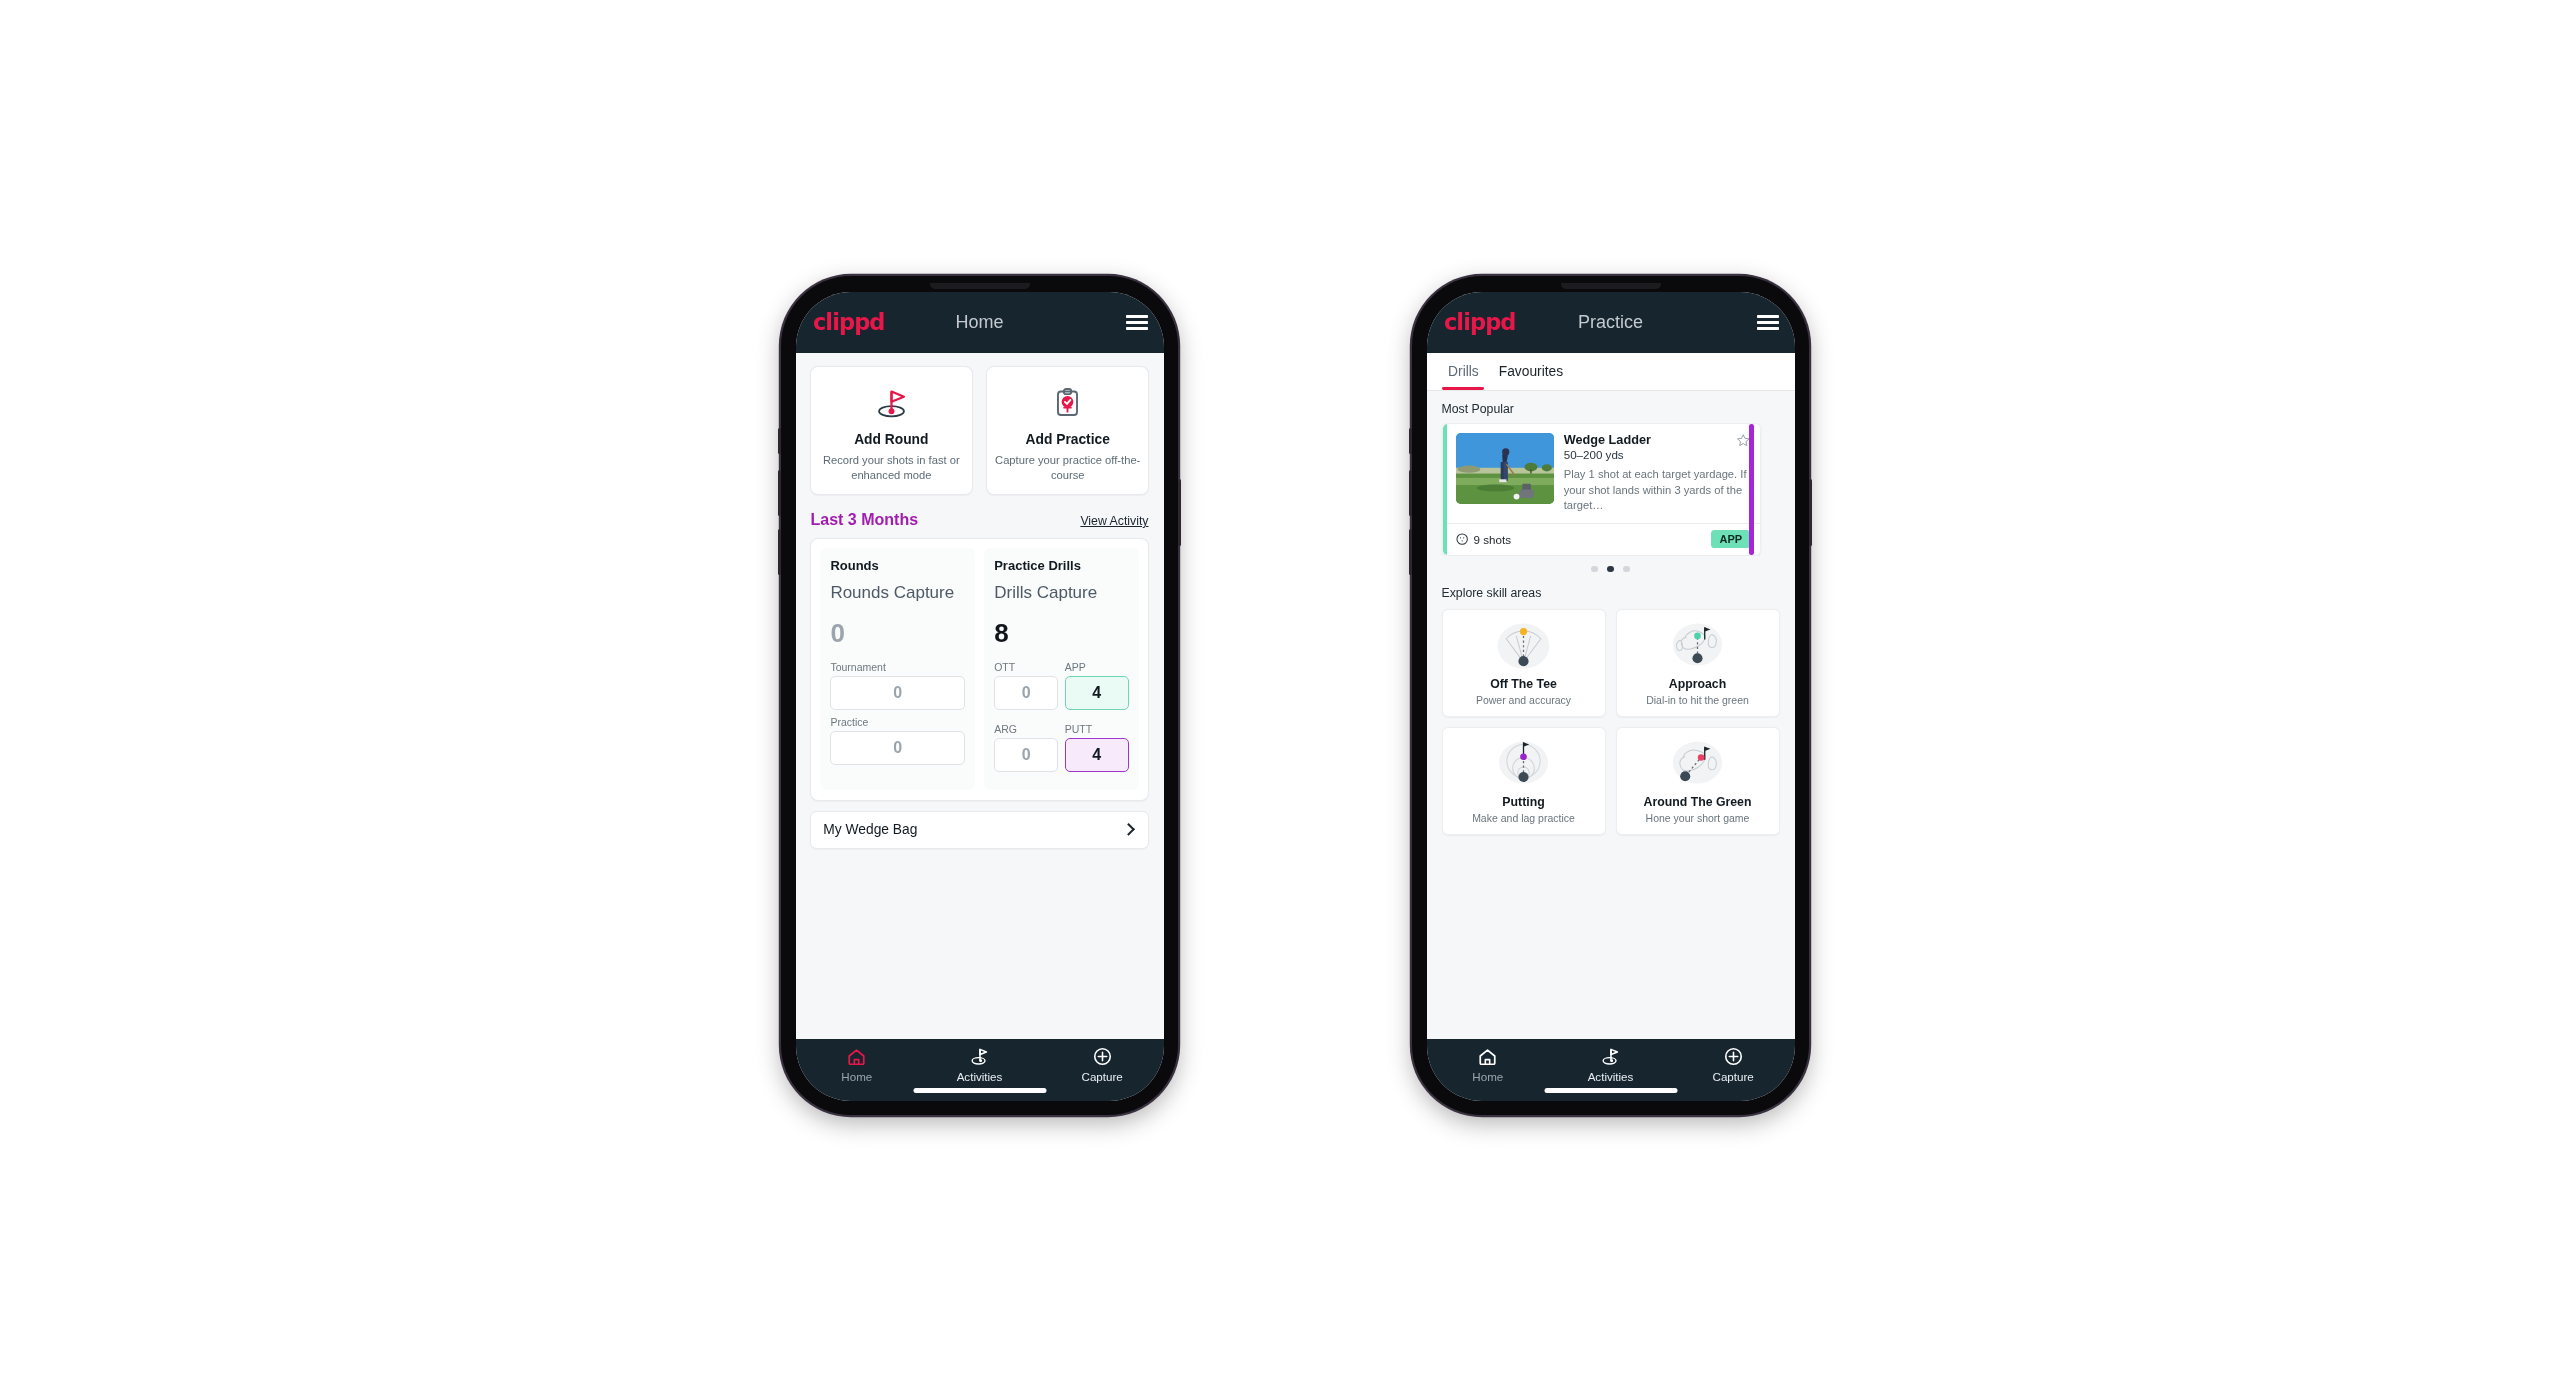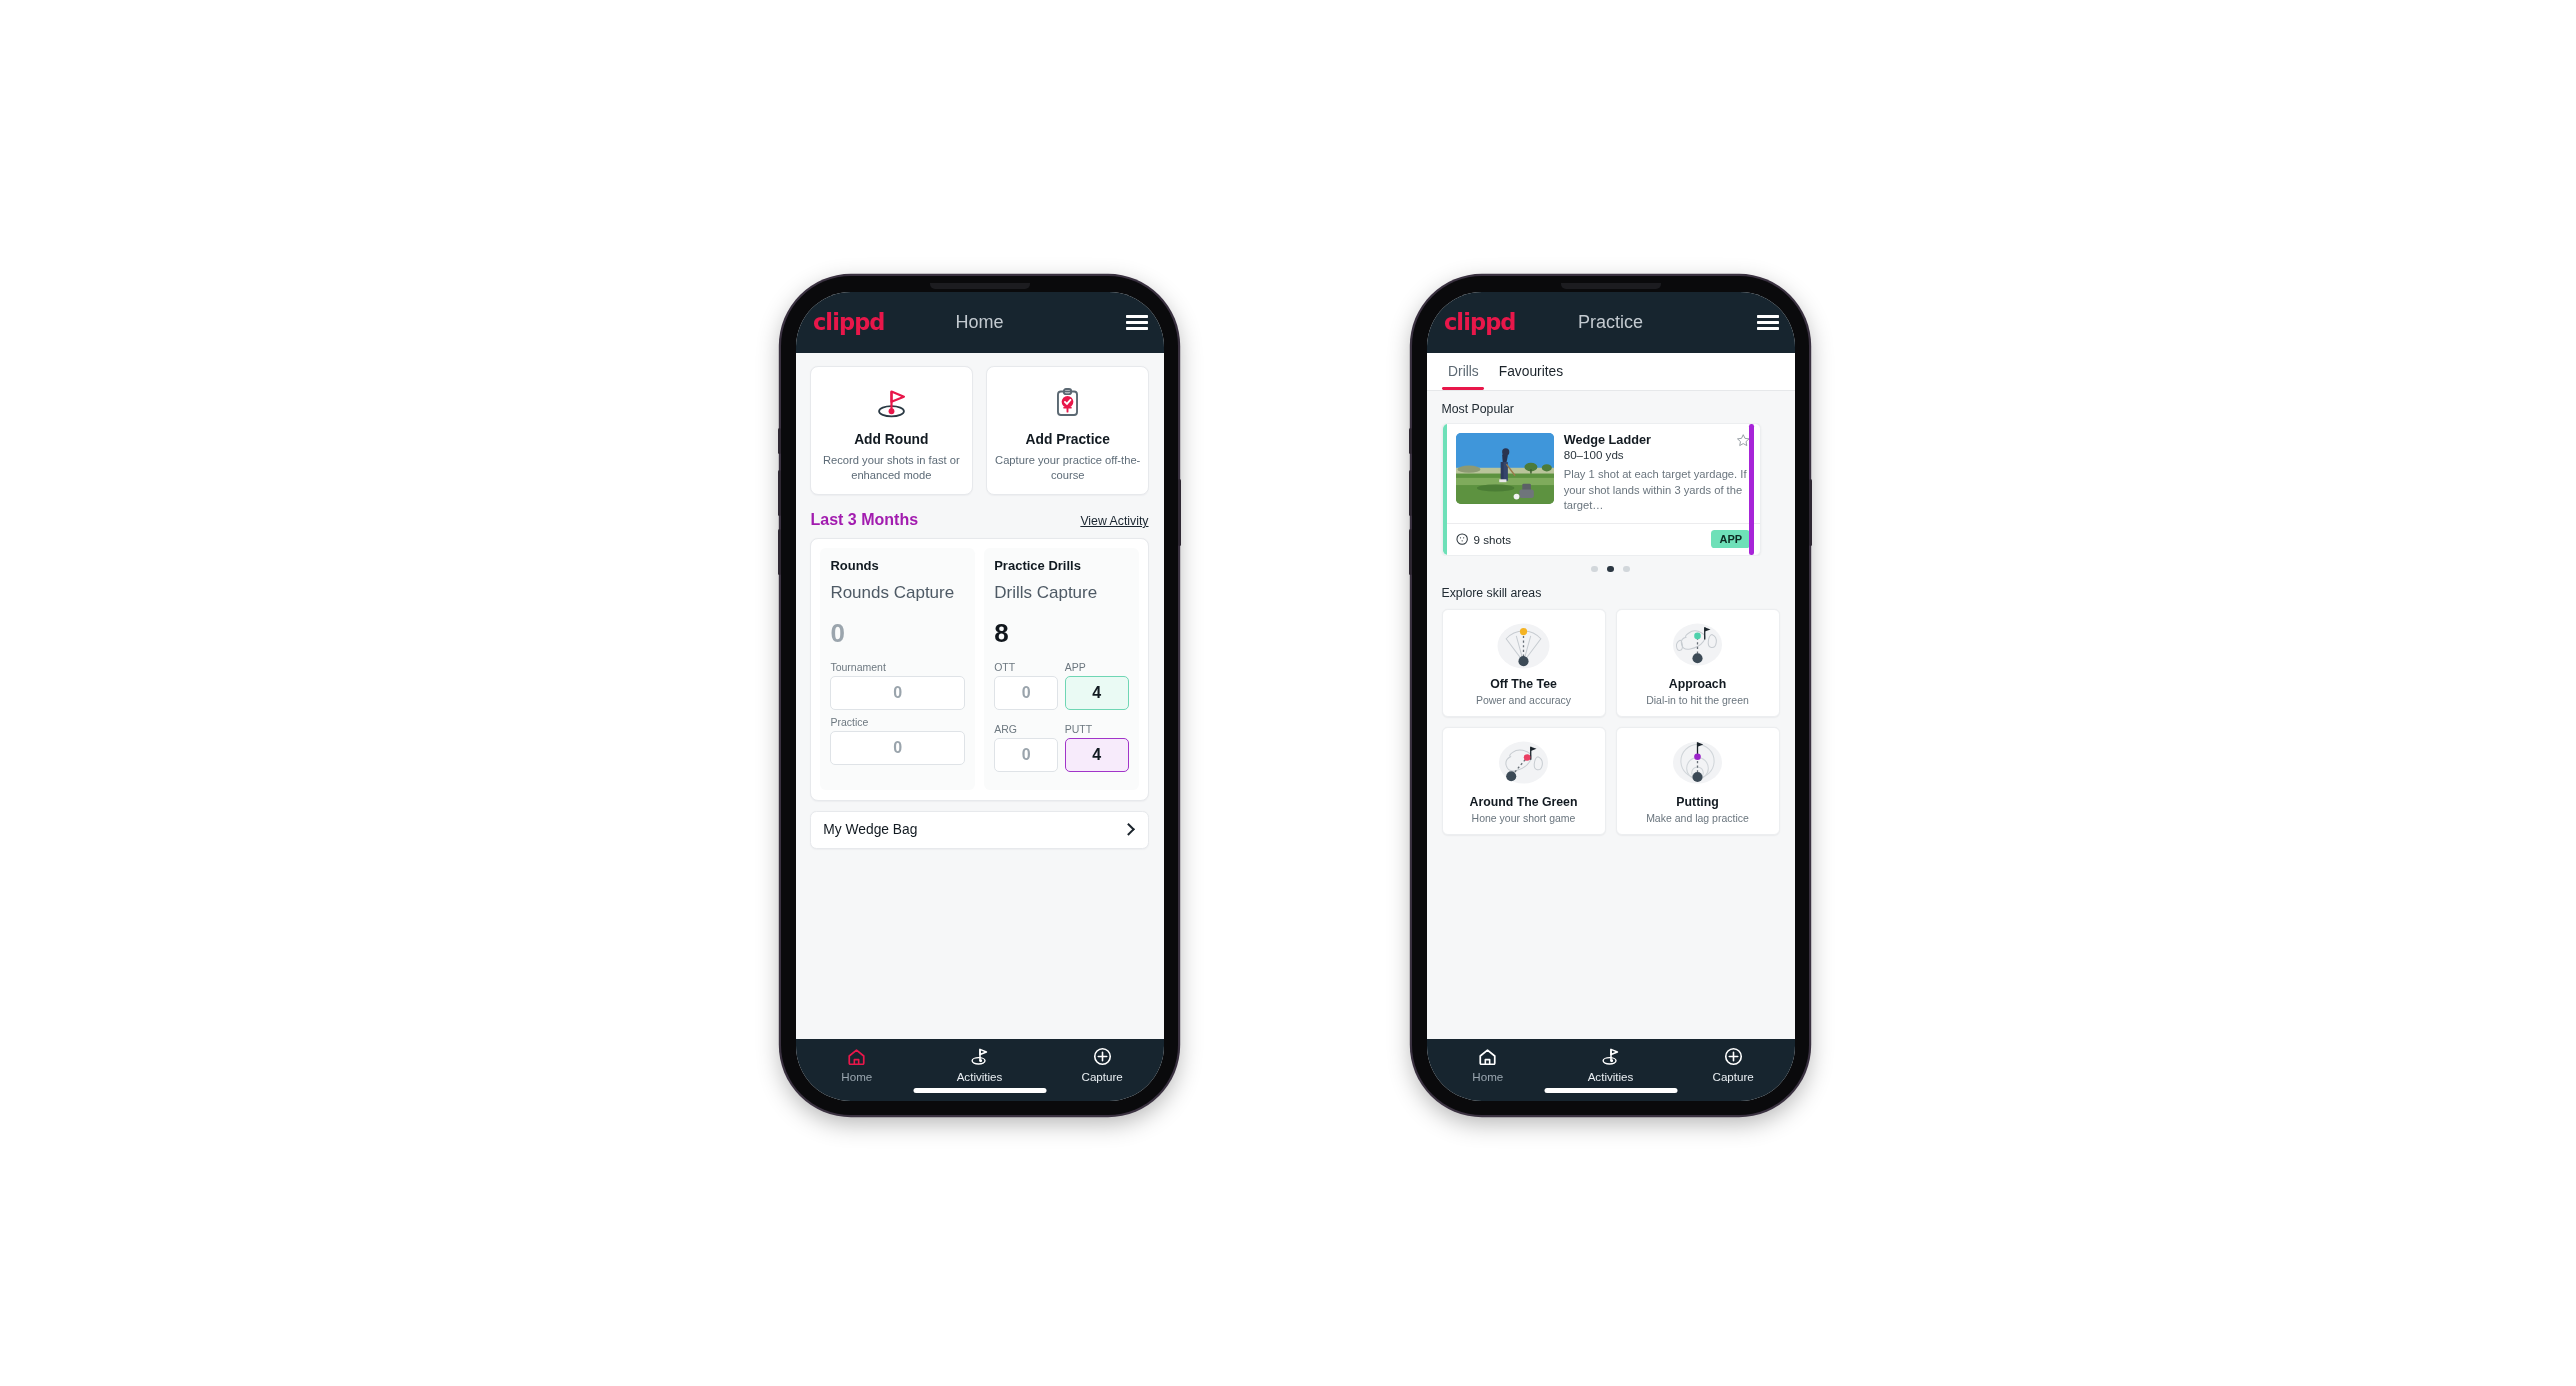--- a/index.html
+++ b/index.html
@@ -390,21 +390,21 @@
                   <rect x="92" y="70" width="12" height="12" rx="2" fill="#5c6166"></rect>
                   <rect x="88" y="78" width="20" height="12" rx="3" fill="#6f757b"></rect>
                   <circle cx="84" cy="88" r="4" fill="#f2f2f2"></circle>
                 </svg>
               </div>
 
               <div class="drill-info">
                 <div style="display:flex;align-items:flex-start;justify-content:space-between;gap:4px">
                   <div>
                     <div class="drill-name">Wedge Ladder</div>
-                    <div class="drill-yds">80–100 yds</div>
+                    <div class="drill-yds">50–200 yds</div>
                   </div>
                   <svg class="star" viewBox="0 0 24 24">
                     <path d="M12 2.8 l2.85 6.05 6.65 .85 -4.9 4.55 1.25 6.55 -5.85 -3.3 -5.85 3.3 1.25 -6.55 -4.9 -4.55 6.65 -.85 z" fill="none" stroke="#8d969d" stroke-width="1.5" stroke-linejoin="round"></path>
                   </svg>
                 </div>
                 <div class="drill-desc">Play 1 shot at each target yardage. If your shot lands within 3 yards of the target…</div>
               </div>
             </div>
 
             <div class="drill-foot">
@@ -466,51 +466,51 @@
               </svg>
             </div>
             <div class="skill-name">Approach</div>
             <div class="skill-sub">Dial-in to hit the green</div>
           </div>
 
           <div class="skill-card">
             <div class="skill-ico">
               <svg width="67" height="52" viewBox="0 0 92 72">
                 <ellipse cx="46" cy="34" rx="34" ry="29" fill="#f2f3f5"></ellipse>
-                <path d="M28 26 q-8 4 -6 12 q3 10 14 7 q13 -3 19 -13 q5 -9 -4 -13 q-12 -5 -20 1 q-6 4 -3 6 z" fill="none" stroke="#c7ccd1" stroke-width="1.4"></path>
-                <path d="M66 26 q7 3 6 11 q-1 8 -7 7 q-5 -1 -4 -9 q1 -8 5 -9 z" fill="none" stroke="#c7ccd1" stroke-width="1.4"></path>
-                <line x1="56" y1="12" x2="56" y2="30" stroke="#1b242b" stroke-width="1.8"></line>
-                <path d="M56 12 L64 15 L56 18 Z" fill="#1b242b"></path>
-                <line x1="30" y1="52" x2="50" y2="28" stroke="#666e76" stroke-width="1.8" stroke-dasharray="3 3.4"></line>
-                <circle cx="51" cy="27" r="4.6" fill="#ea3f63"></circle>
-                <circle cx="29" cy="53" r="7" fill="#3c4a56"></circle>
-              </svg>
-            </div>
-            <div class="skill-name">Around The Green</div>
-            <div class="skill-sub">Hone your short game</div>
-          </div>
-
-          <div class="skill-card">
-            <div class="skill-ico">
-              <svg width="67" height="52" viewBox="0 0 92 72">
-                <ellipse cx="46" cy="34" rx="34" ry="29" fill="#f2f3f5"></ellipse>
                 <circle cx="46" cy="32" r="23" fill="none" stroke="#d0d5d9" stroke-width="1.4"></circle>
                 <circle cx="46" cy="42" r="15" fill="none" stroke="#d0d5d9" stroke-width="1.4"></circle>
                 <circle cx="46" cy="48" r="8" fill="none" stroke="#d0d5d9" stroke-width="1.4"></circle>
                 <line x1="46" y1="6" x2="46" y2="24" stroke="#1b242b" stroke-width="1.8"></line>
                 <path d="M46 6 L54 9 L46 12 Z" fill="#1b242b"></path>
                 <line x1="46" y1="54" x2="46" y2="26" stroke="#666e76" stroke-width="1.8" stroke-dasharray="3 3.4"></line>
                 <circle cx="46" cy="26" r="4.6" fill="#9b24c9"></circle>
                 <circle cx="46" cy="54" r="7" fill="#3c4a56"></circle>
               </svg>
             </div>
             <div class="skill-name">Putting</div>
             <div class="skill-sub">Make and lag practice</div>
           </div>
 
+          <div class="skill-card">
+            <div class="skill-ico">
+              <svg width="67" height="52" viewBox="0 0 92 72">
+                <ellipse cx="46" cy="34" rx="34" ry="29" fill="#f2f3f5"></ellipse>
+                <path d="M28 26 q-8 4 -6 12 q3 10 14 7 q13 -3 19 -13 q5 -9 -4 -13 q-12 -5 -20 1 q-6 4 -3 6 z" fill="none" stroke="#c7ccd1" stroke-width="1.4"></path>
+                <path d="M66 26 q7 3 6 11 q-1 8 -7 7 q-5 -1 -4 -9 q1 -8 5 -9 z" fill="none" stroke="#c7ccd1" stroke-width="1.4"></path>
+                <line x1="56" y1="12" x2="56" y2="30" stroke="#1b242b" stroke-width="1.8"></line>
+                <path d="M56 12 L64 15 L56 18 Z" fill="#1b242b"></path>
+                <line x1="30" y1="52" x2="50" y2="28" stroke="#666e76" stroke-width="1.8" stroke-dasharray="3 3.4"></line>
+                <circle cx="51" cy="27" r="4.6" fill="#ea3f63"></circle>
+                <circle cx="29" cy="53" r="7" fill="#3c4a56"></circle>
+              </svg>
+            </div>
+            <div class="skill-name">Around The Green</div>
+            <div class="skill-sub">Hone your short game</div>
+          </div>
+
         </div>
       </div>
 
       <div class="bottomnav">
         <div class="navitem">
           <div class="navicon">
             <svg width="19" height="17.4" viewBox="0 0 26 24">
               <path d="M3 11 L13 3 L23 11 V21 A1.6 1.6 0 0 1 21.4 22.5 H4.6 A1.6 1.6 0 0 1 3 21 Z" fill="none" stroke="#ffffff" stroke-width="2.4" stroke-linejoin="round"></path>
               <path d="M10 22.5 V16 H16 V22.5" fill="none" stroke="#ffffff" stroke-width="2.2" stroke-linejoin="round"></path>
             </svg>

